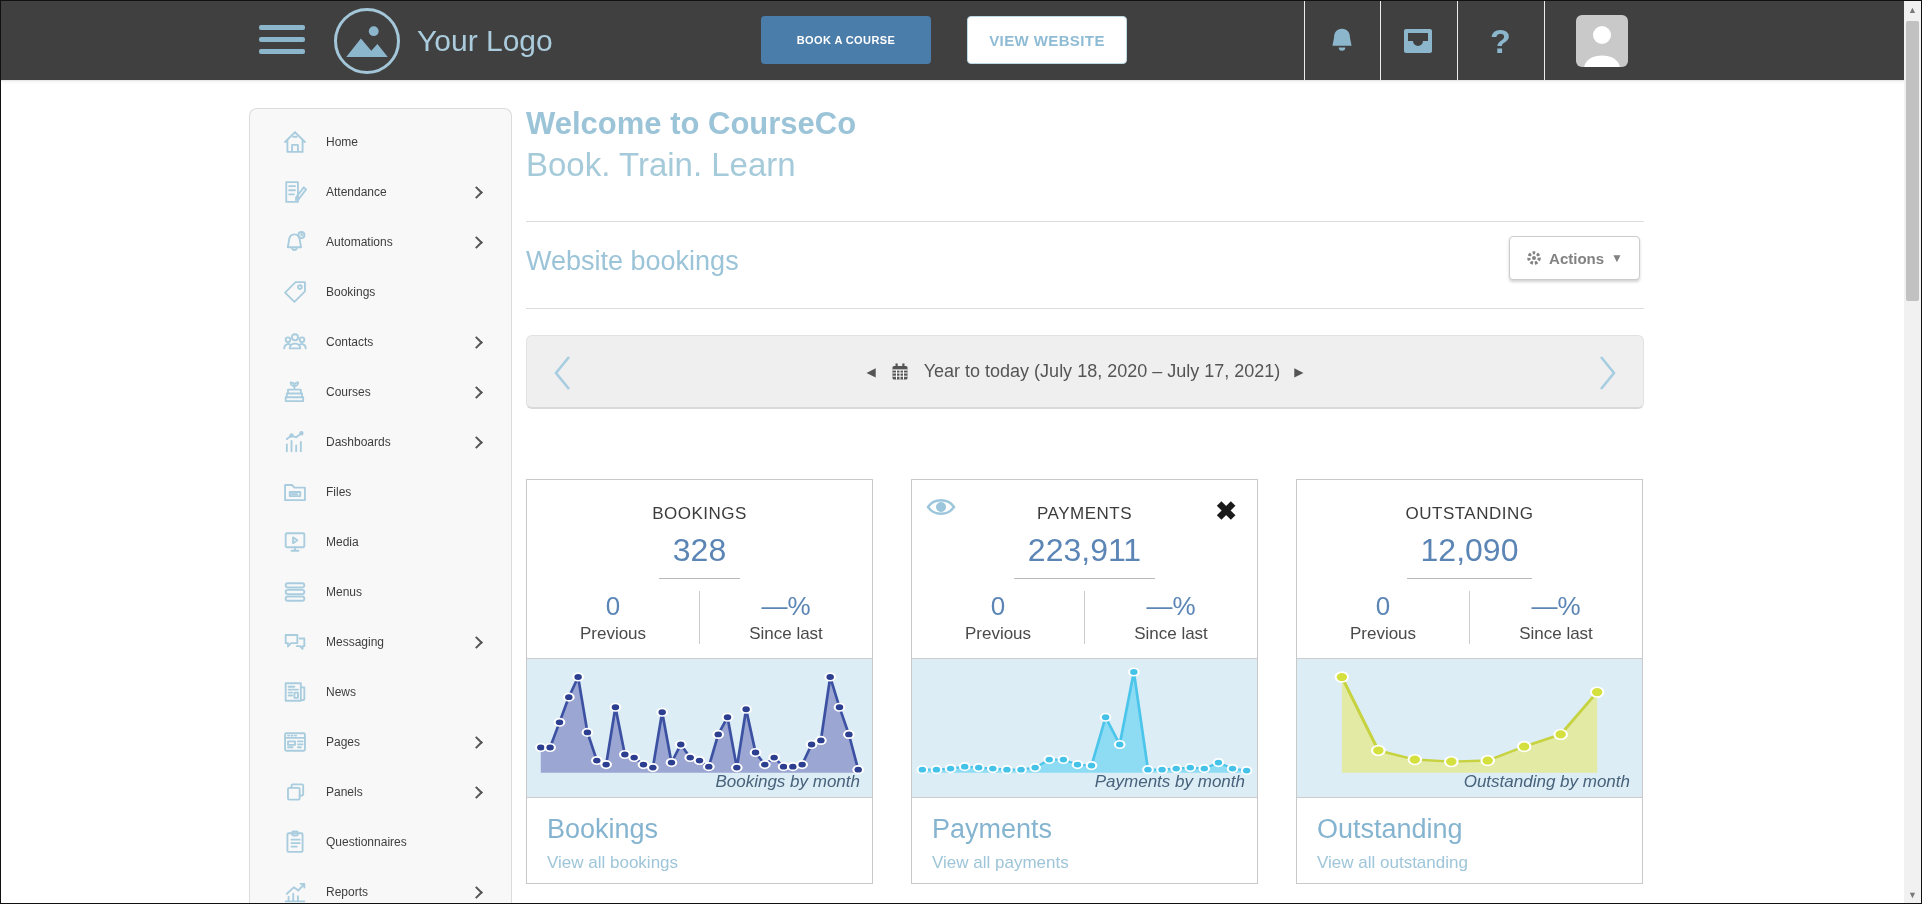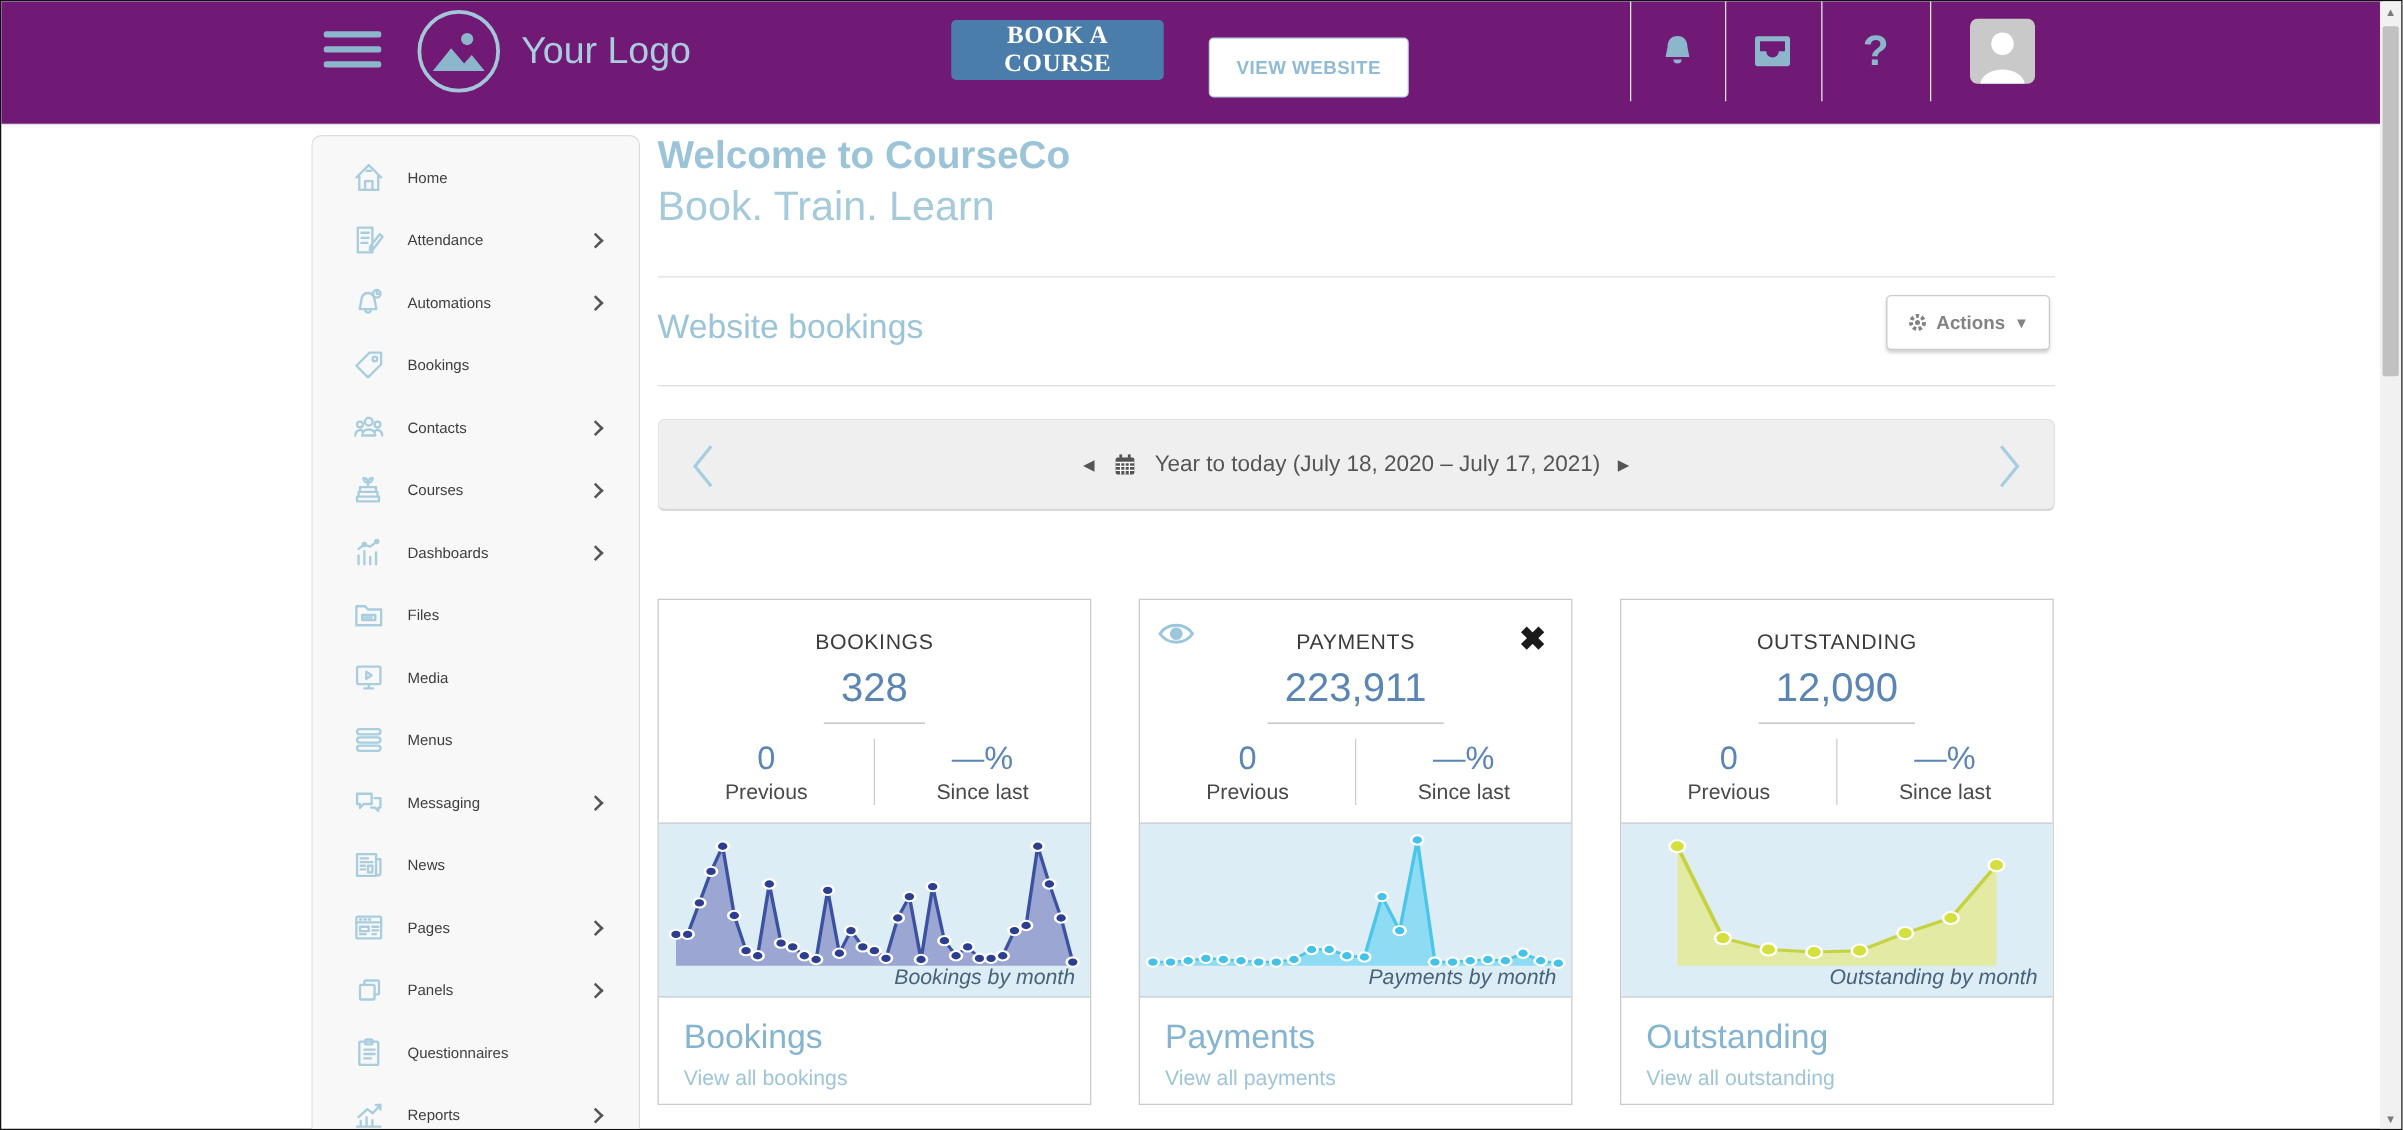--- a/index.html
+++ b/index.html
@@ -2,32 +2,32 @@
 <html><head>
 <meta charset="utf-8">
 <style>
   * { box-sizing: border-box; margin: 0; padding: 0; }
   html,body { width:1922px; height:904px; }
   body {
     font-family: "Liberation Sans", sans-serif;
     background:#fff; border:1px solid #111; overflow:hidden; position:relative;
   }
   
-  .header { position:absolute; left:0; top:0; width:1905px; height:99px; background:#701a75;
+  .header { position:absolute; left:0; top:0; width:1905px; height:80px; background:#404040;
             border-bottom:1px solid #e7e7e7; box-shadow:0 1px 3px rgba(0,0,0,.06); z-index:5; }
   .hamburger { position:absolute; left:258px; top:24px; width:46px; height:33px; cursor:pointer; }
   .hamburger span { display:block; height:5px; background:#8cb6cb; border-radius:2px; margin-bottom:7px; }
   .logo-circle { position:absolute; left:333px; top:7px; width:66px; height:66px; border:3px solid #a3c6d8;
                  border-radius:50%; display:flex; align-items:center; justify-content:center; overflow:hidden; }
   .logo-text { position:absolute; left:416px; top:0; height:80px; line-height:80px;
                font-size:30px; color:#abccdc; font-weight:400; }
   .btn-book { position:absolute; left:760px; top:15px; width:170px; height:48px; background:#4b7dab;
-              color:#fff; border:none; border-radius:4px; font-size:20px; font-weight:600; letter-spacing:.4px;
-              font-family:Liberation Serif, serif; cursor:pointer; }
-  .btn-view { position:absolute; left:966px; top:29px; width:160px; height:48px; background:#fff;
+              color:#fff; border:none; border-radius:4px; font-size:11px; font-weight:600; letter-spacing:.4px;
+              font-family:Liberation Sans, sans-serif; cursor:pointer; }
+  .btn-view { position:absolute; left:966px; top:15px; width:160px; height:48px; background:#fff;
               color:#8fbcd4; border:1px solid #bcd9e6; border-radius:4px; font-size:15px; font-weight:600;
               letter-spacing:.4px; font-family:"Liberation Sans",sans-serif; cursor:pointer; }
   .hdr-divider { position:absolute; top:0; width:1px; height:80px; background:#ececec; }
   .hdr-icon { position:absolute; top:0; width:76px; height:80px; display:flex; align-items:center;
               justify-content:center; cursor:pointer; }
   .qmark { font-size:34px; font-weight:bold; color:#8cb6cb; }
   .avatar { position:absolute; left:1575px; top:14px; width:52px; height:52px; background:#c9c9c9;
             border-radius:6px; overflow:hidden; cursor:pointer; }
   
   .scrollbar { position:absolute; right:0; top:0; width:17px; height:902px; background:#f1f1f1; z-index:9; }

